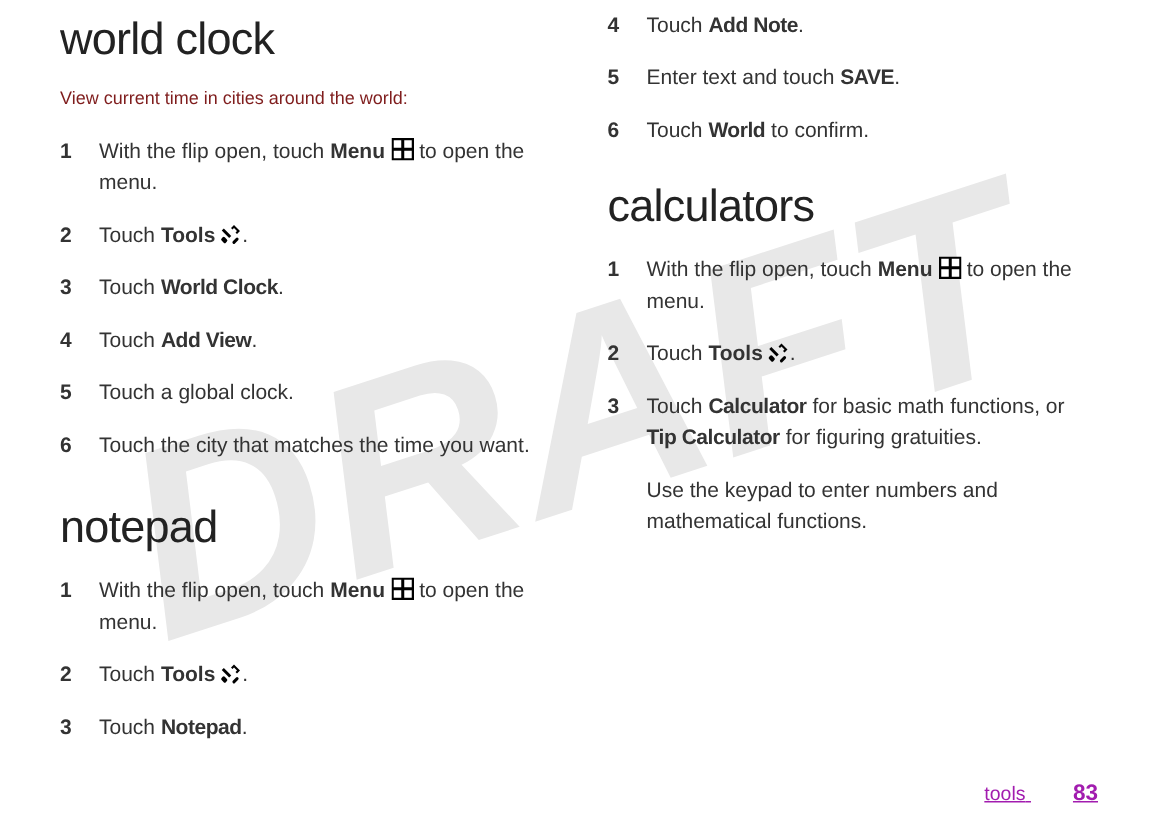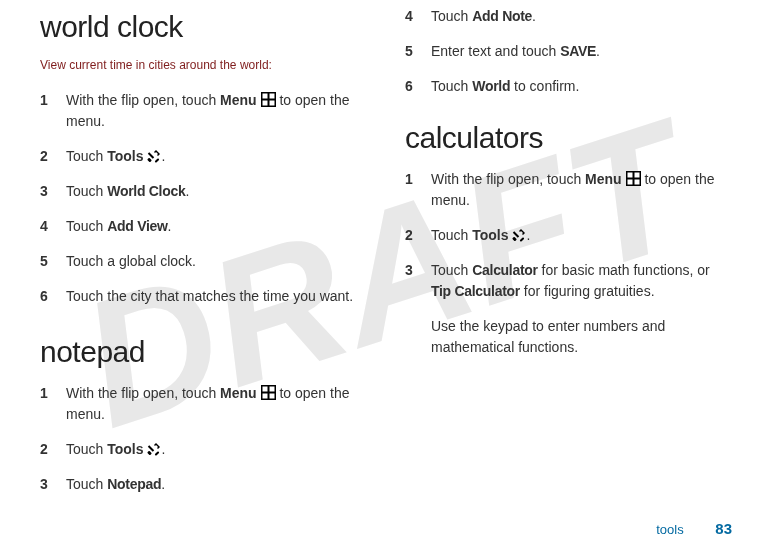--- a/index.html
+++ b/index.html
@@ -64,21 +64,22 @@
     .step-text { flex: 1; }
     .b { font-weight: bold; }
     .cond { font-family: Liberation Sans, sans-serif; font-weight: bold; font-stretch: condensed; letter-spacing: -0.3px; }
     .icon { display: inline-block; vertical-align: -2px; }
     .icon svg { display: block; }
     .footer {
       position: absolute;
       bottom: 10px;
       right: 38px;
       font-size: 13px;
-      color: #0369a1;
+      color: #a21caf;
+      text-decoration: underline;
     }
     .footer .pn { font-weight: bold; margin-left: 28px; font-size: 15px; }
     .col2-top { margin-top: 2px; }
     h1.sec2 { margin-top: 28px; }
     h1.sec3 { margin-top: 24px; }
     .extra { margin-left: 26px; font-size: 14px; line-height: 1.5; color: #333; margin-top: 6px; }
   </style>
 </head>
 <body>
 

